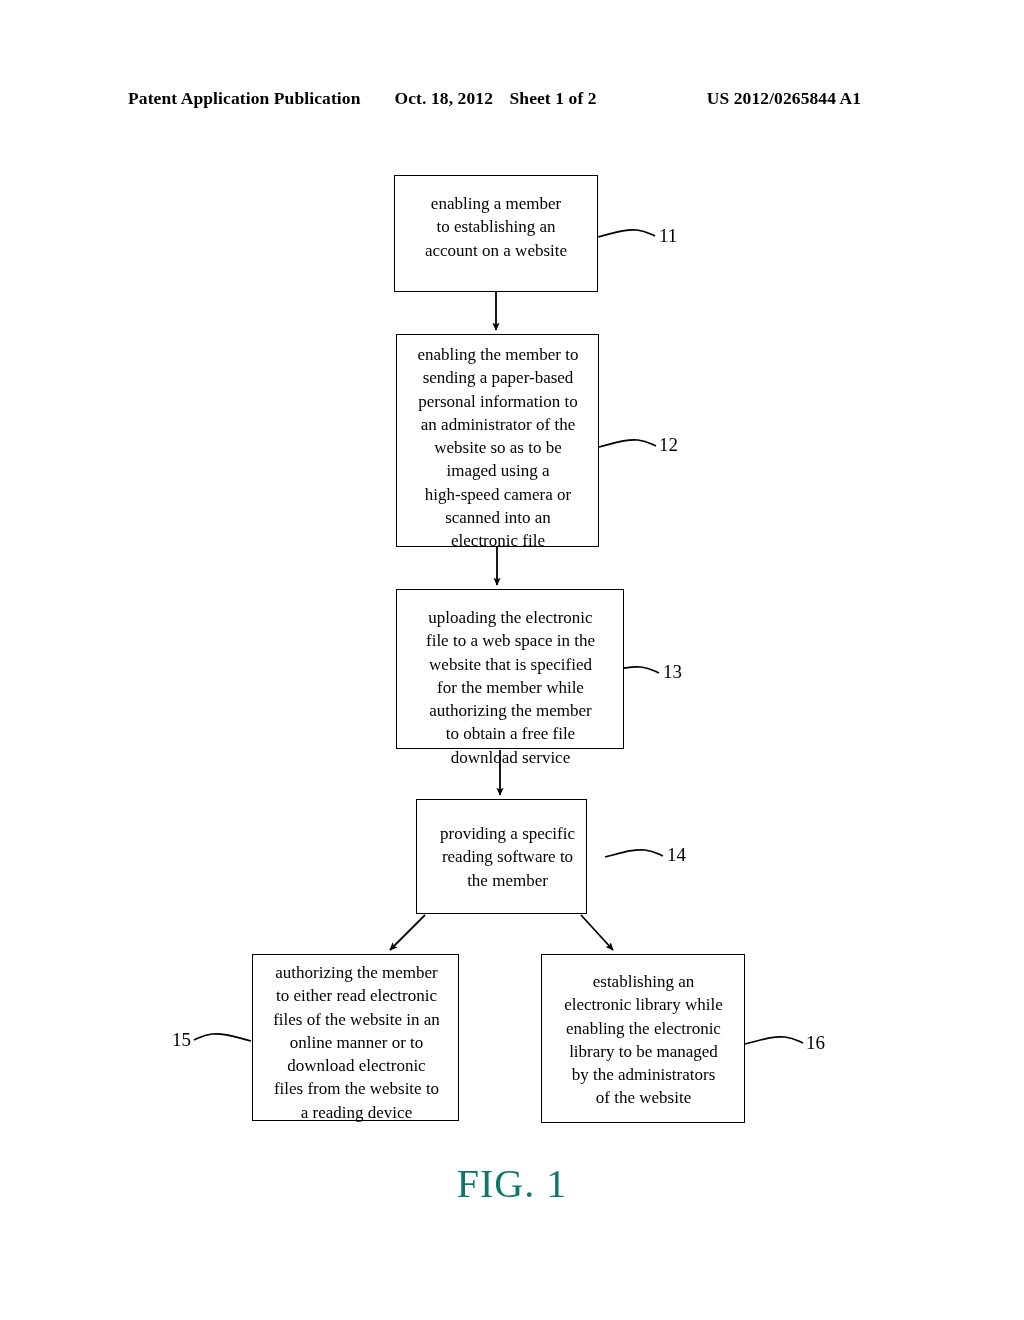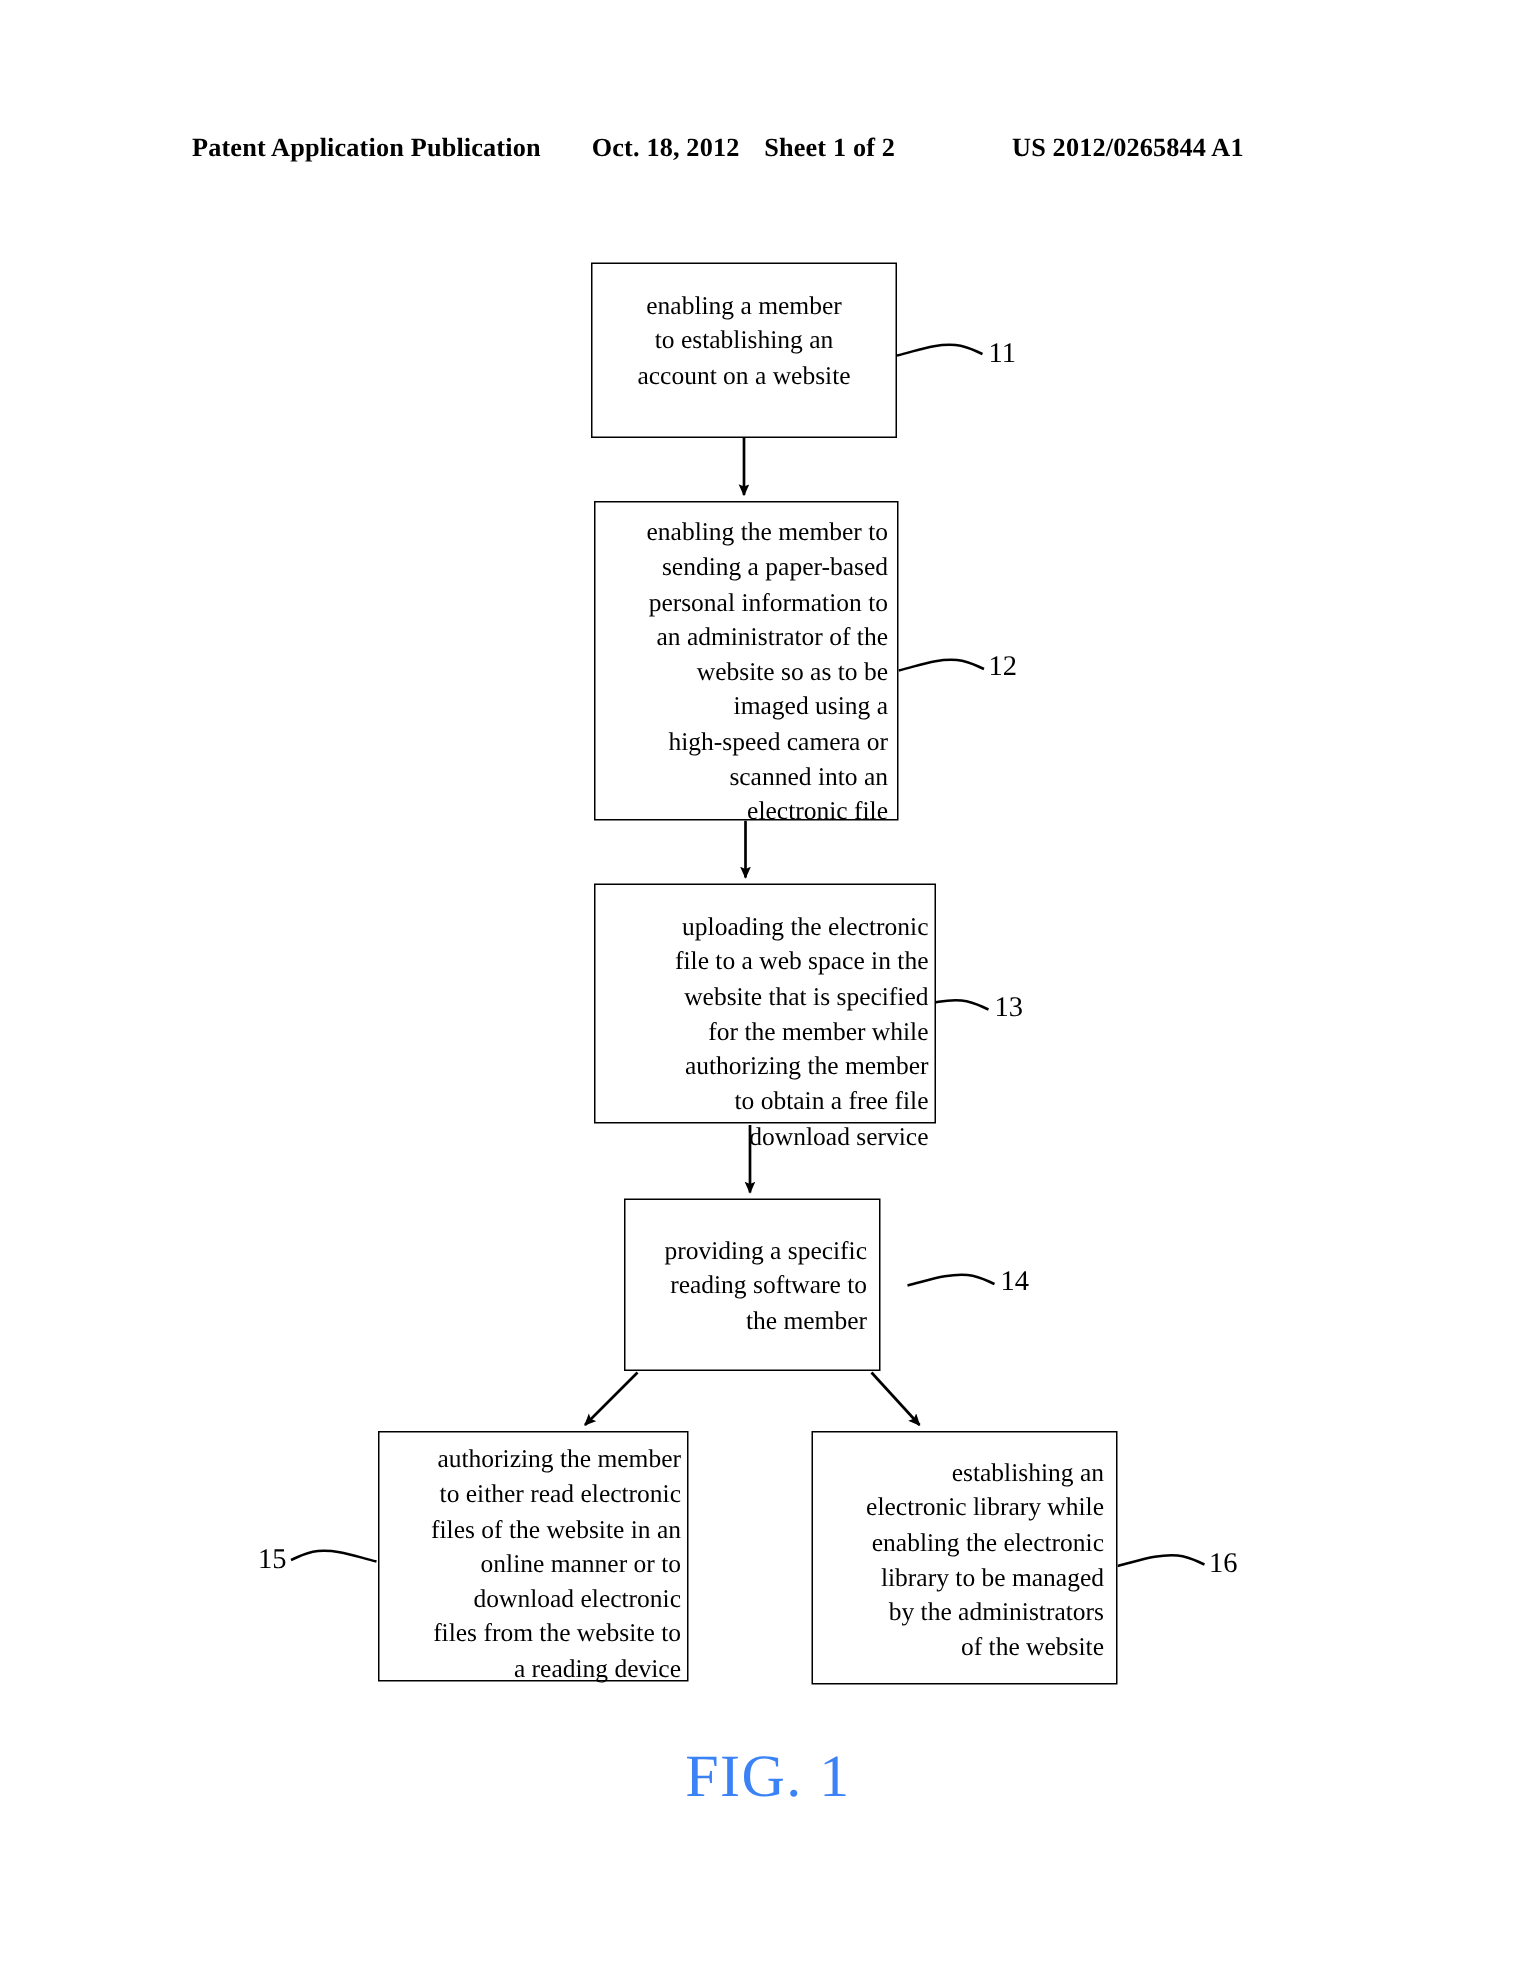--- a/index.html
+++ b/index.html
@@ -29,41 +29,41 @@
     display: flex;
     align-items: baseline;
     font-weight: bold;
     font-size: 17.5px;
     letter-spacing: 0.1px;
     white-space: nowrap;
   }
   .hdr-left   { flex: 0 0 auto; }
   .hdr-mid    { flex: 0 0 auto; margin-left: 34px; }
   .hdr-mid span + span { margin-left: 12px; margin-top: 48px; }
-  .hdr-right  { flex: 0 0 auto; margin-left: 78px; }
+  .hdr-right  { flex: 0 0 auto; margin-left: 110px; }
 
   
   .fc-box {
     position: absolute;
     box-sizing: border-box;
     border: 1.6px solid #000;
     background: #ffffff;
     font-size: 17px;
     line-height: 1.37;
     color: #000;
   }
   .fc-box .fc-text {
     display: block;
     white-space: pre-line;
   }
   .box-centered .fc-text {
     text-align: center;
   }
   .box-left .fc-text {
-    text-align: right;
+    text-align: center;
   }
 
   
   #box-11 {
     left: 394px; top: 175px; width: 204px; height: 117px;
     padding: 16px 9px 0 9px;
   }
   #box-12 {
     left: 396px; top: 334px; width: 203px; height: 213px;
     padding: 8px 6px 0 7px;
@@ -111,21 +111,21 @@
 
   
   #fig-caption {
     position: absolute;
     left: 0;
     top: 1160px;
     width: 1024px;
     text-align: center;
     font-size: 40px;
     letter-spacing: 1px;
-    color: #3b82f6;
+    color: #0f766e;
   }
 </style>
 </head>
 <body>
 
 <div id="page">
 
   <div id="page-header">
     <span class="hdr-left">Patent Application Publication</span>
     <span class="hdr-mid">

